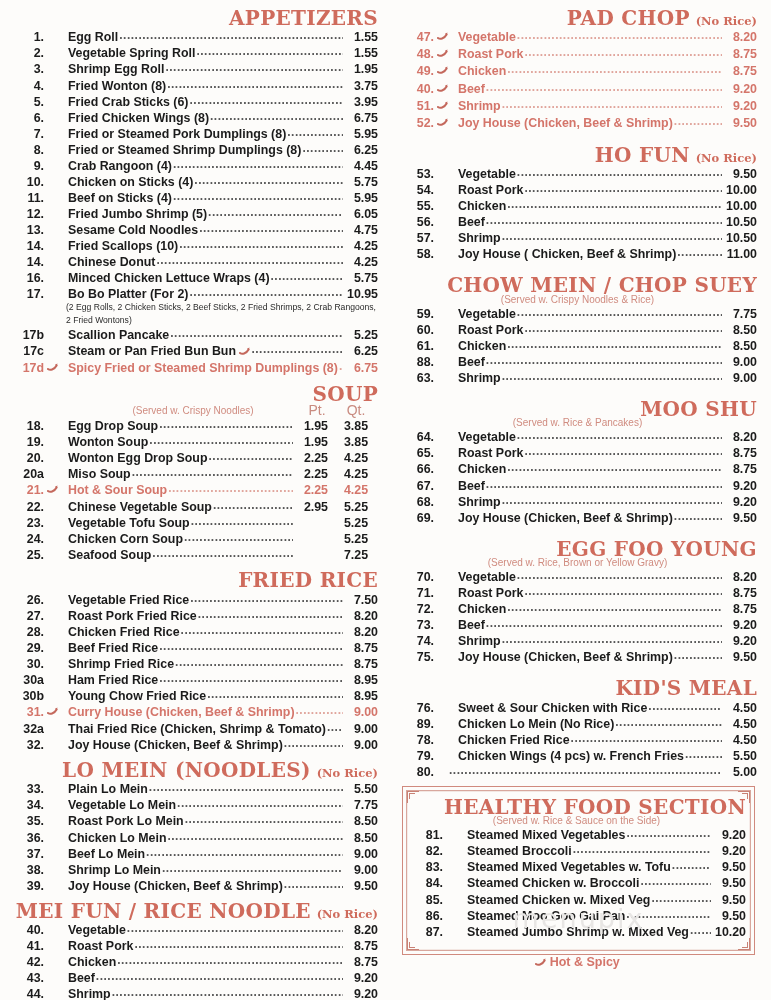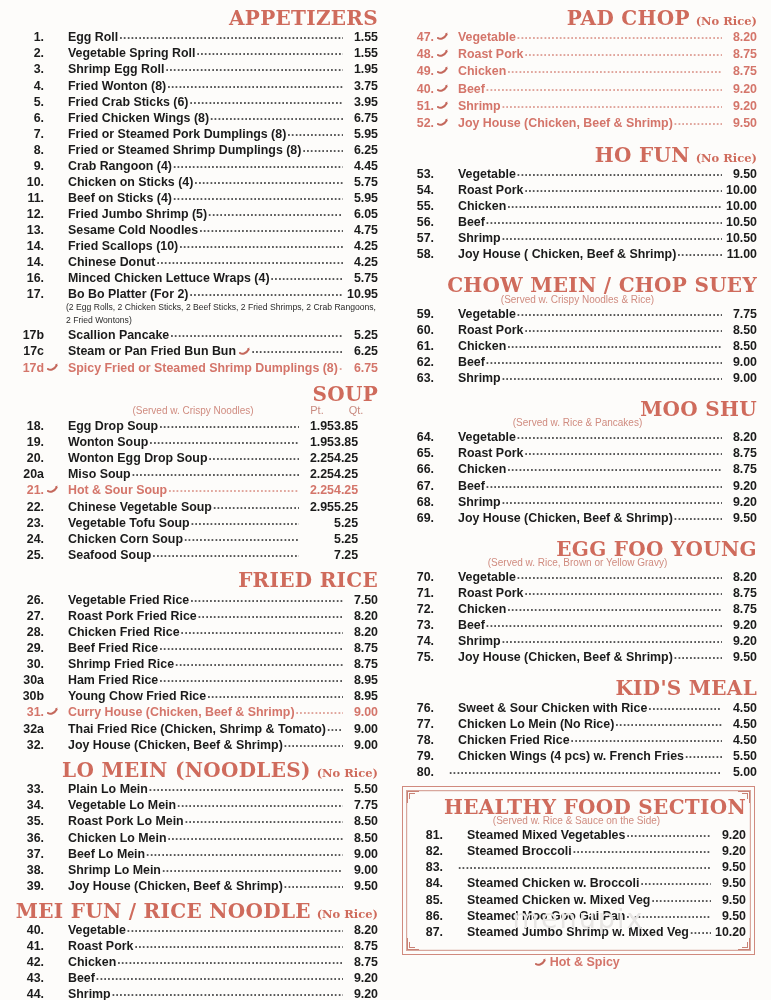--- a/index.html
+++ b/index.html
@@ -89,39 +89,40 @@
     font-weight:bold;
     font-size:12px;
   }
   .row .pr{
     flex:0 0 auto;
     text-align:right;
     min-width:34px;
   }
   .row .pr2{
     flex:0 0 44px;
-    text-align:left;
+    text-align:center;
+    padding-left:6px;
   }
   .row.spicy, .row.spicy .dots{color:#d4756a;}
   .row.spicy .dots{color:#e0a49b;}
 
   .desc{
     font-size:8.6px;
     font-weight:normal;
     color:#2a2a2a;
     line-height:13px;
     padding-left:58px;
     margin-top:-1px;
     white-space:normal;
   }
 
   
   .ptqt{
     display:flex;
-    font-size:11px;
+    font-size:14px;
     color:#c98b80;
     line-height:11px;
     margin-bottom:-1px;
   }
   .ptqt .sp{flex:1 1 auto;}
   .ptqt .a{flex:0 0 34px;text-align:center;}
   .ptqt .b{flex:0 0 44px;text-align:center;}
   .soupsub{
     color:#d08c80;
     font-size:10px;
@@ -741,21 +742,21 @@
             <span class="pr">8.50</span>
           </div>
           <div class="row">
             <span class="num">61.</span>
             <span class="pep"></span>
             <span class="nm">Chicken</span>
             <span class="dots">..........................................................................................</span>
             <span class="pr">8.50</span>
           </div>
           <div class="row">
-            <span class="num">62.</span>
+            <span class="num">88.</span>
             <span class="pep"></span>
             <span class="nm">Beef</span>
             <span class="dots">..........................................................................................</span>
             <span class="pr">9.00</span>
           </div>
           <div class="row">
             <span class="num">63.</span>
             <span class="pep"></span>
             <span class="nm">Shrimp</span>
             <span class="dots">..........................................................................................</span>
@@ -866,21 +867,21 @@
         <div class="sec-head"><span class="main">KID'S MEAL</span></div>
         <div class="rows">
           <div class="row">
             <span class="num">76.</span>
             <span class="pep"></span>
             <span class="nm">Sweet &amp; Sour Chicken with Rice</span>
             <span class="dots">..........................................................................................</span>
             <span class="pr">4.50</span>
           </div>
           <div class="row">
-            <span class="num">77.</span>
+            <span class="num">89.</span>
             <span class="pep"></span>
             <span class="nm">Chicken Lo Mein (No Rice)</span>
             <span class="dots">..........................................................................................</span>
             <span class="pr">4.50</span>
           </div>
           <div class="row">
             <span class="num">78.</span>
             <span class="pep"></span>
             <span class="nm">Chicken Fried Rice</span>
             <span class="dots">..........................................................................................</span>
@@ -920,20 +921,21 @@
             <div class="row">
               <span class="num">82.</span>
               <span class="pep"></span>
               <span class="nm">Steamed Broccoli</span>
               <span class="dots">..........................................................................................</span>
               <span class="pr">9.20</span>
             </div>
             <div class="row">
               <span class="num">83.</span>
               <span class="pep"></span>
+              <span class="nm">Steamed Mixed Vegetables w. Tofu</span>
               <span class="dots">..........................................................................................</span>
               <span class="pr">9.50</span>
             </div>
             <div class="row">
               <span class="num">84.</span>
               <span class="pep"></span>
               <span class="nm">Steamed Chicken w. Broccoli</span>
               <span class="dots">..........................................................................................</span>
               <span class="pr">9.50</span>
             </div>

